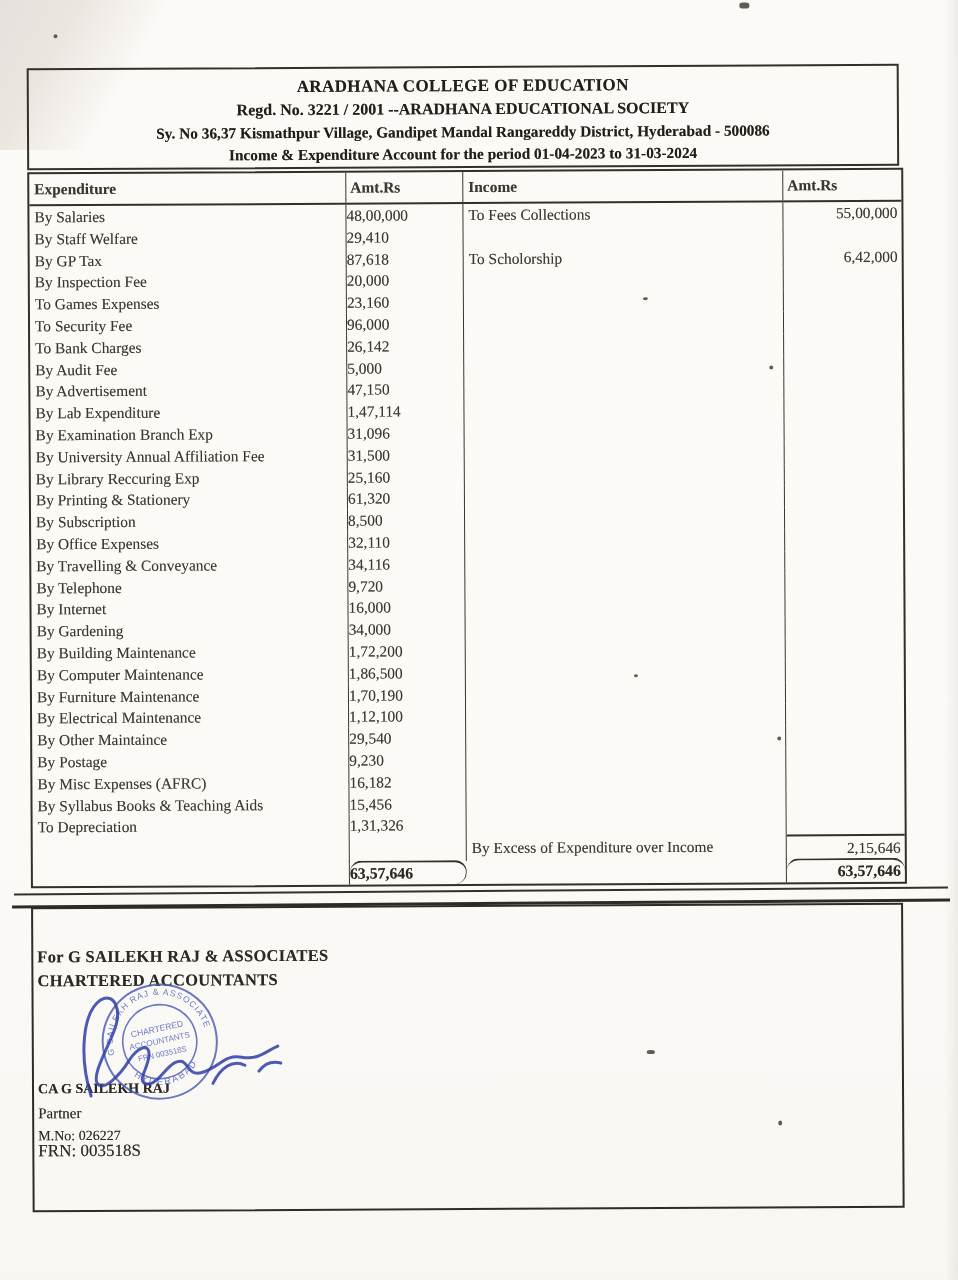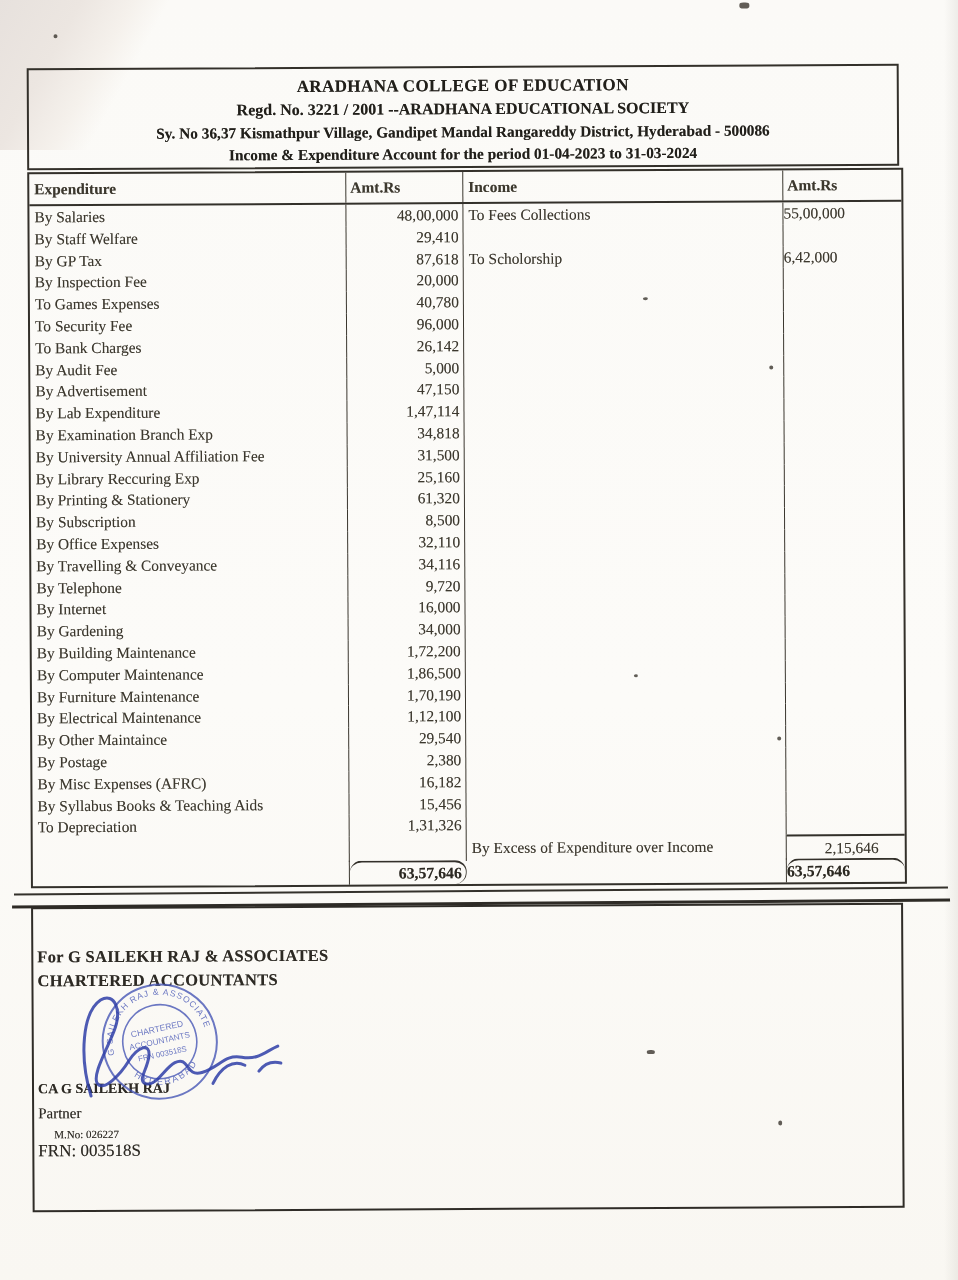--- a/index.html
+++ b/index.html
@@ -43,23 +43,23 @@
   }
   .thead,.trow,.xrow,.totrow{display:grid;grid-template-columns:317px 117px 320px 118px;}
   .thead{height:30px;border-bottom:2px solid #33302a;font-weight:bold;font-size:16px;color:#26231d;}
   .thead .cell{line-height:29px;}
   .trow{height:21.8px;}
   .cell{
     font-size:15.4px;color:#3c382e;line-height:21.8px;white-space:nowrap;
     box-sizing:border-box;text-shadow:0 0 .5px rgba(60,56,46,.45);
   }
   .c1{padding-left:5px;border-right:1.5px solid #3b372f;}
-  .c2{border-right:1.5px solid #3b372f;text-align:right;padding-right:4px;padding-left:24px;}
+  .c2{border-right:1.5px solid #3b372f;padding-right:4px;}
   .c3{padding-left:5px;border-right:1.5px solid #3b372f;}
-  .c4{text-align:left;padding-right:4px;}
+  .c4{text-align:right;padding-right:4px;}
   .xrow{height:24px;}
   .xrow .cell{line-height:23px;}
   .xrow .c4{border-top:2px solid #33302a;padding-left:38px;}
   .totrow{height:24px;font-weight:bold;}
   .totrow .cell{line-height:22px;font-size:15.8px;color:#2c2922;}
   .totrow .c2,.totrow .c4{border-top:2px solid #33302a;border-radius:12px;}
 
   
   .rule-a{position:absolute;left:12px;top:890px;width:934px;height:2px;background:#34312b;transform:rotate(-0.12deg);}
   .rule-b{position:absolute;left:10px;top:902px;width:938px;height:3px;background:#2e2b26;transform:rotate(-0.12deg);}
@@ -67,21 +67,21 @@
   
   .sign-box{
     position:absolute;left:29px;top:905px;width:872px;height:305px;
     border:2.5px solid #2f2c27;box-sizing:border-box;color:#2d2a24;
   }
   .sg{position:absolute;left:4px;white-space:nowrap;text-shadow:0 0 .6px rgba(45,42,36,.5);}
   .sg-for{top:38px;font-size:16.5px;font-weight:bold;letter-spacing:.3px;}
   .sg-firm{top:62px;font-size:16.5px;font-weight:bold;letter-spacing:.3px;}
   .sg-name{top:172px;font-size:14px;font-weight:bold;}
   .sg-partner{top:196px;font-size:15px;}
-  .sg-mno{top:219px;font-size:11px;margin-left:16px;}
+  .sg-mno{top:219px;font-size:14px;}
   .sg-frn{top:232px;font-size:17px;}
 
   .stamp{position:absolute;left:72px;top:976px;width:170px;height:132px;opacity:.78;}
   .sign-scrawl{position:absolute;left:58px;top:982px;width:270px;height:125px;opacity:.85;}
 
   
   .speck{position:absolute;background:#45413a;border-radius:50%;opacity:.85;}
   .sp1{left:742px;top:4px;width:10px;height:6px;border-radius:40%;}
   .sp2{left:56px;top:32px;width:4px;height:4px;}
   .sp3{left:644px;top:298px;width:5px;height:3px;}
@@ -135,21 +135,21 @@
             <div class="cell c4">6,42,000</div>
           </div>
           <div class="trow">
             <div class="cell c1">By Inspection Fee</div>
             <div class="cell c2">20,000</div>
             <div class="cell c3"></div>
             <div class="cell c4"></div>
           </div>
           <div class="trow">
             <div class="cell c1">To Games Expenses</div>
-            <div class="cell c2">40,780</div>
+            <div class="cell c2">23,160</div>
             <div class="cell c3"></div>
             <div class="cell c4"></div>
           </div>
           <div class="trow">
             <div class="cell c1">To Security Fee</div>
             <div class="cell c2">96,000</div>
             <div class="cell c3"></div>
             <div class="cell c4"></div>
           </div>
           <div class="trow">
@@ -171,21 +171,21 @@
             <div class="cell c4"></div>
           </div>
           <div class="trow">
             <div class="cell c1">By Lab Expenditure</div>
             <div class="cell c2">1,47,114</div>
             <div class="cell c3"></div>
             <div class="cell c4"></div>
           </div>
           <div class="trow">
             <div class="cell c1">By Examination Branch Exp</div>
-            <div class="cell c2">34,818</div>
+            <div class="cell c2">31,096</div>
             <div class="cell c3"></div>
             <div class="cell c4"></div>
           </div>
           <div class="trow">
             <div class="cell c1">By University Annual Affiliation Fee</div>
             <div class="cell c2">31,500</div>
             <div class="cell c3"></div>
             <div class="cell c4"></div>
           </div>
           <div class="trow">
@@ -261,21 +261,21 @@
             <div class="cell c4"></div>
           </div>
           <div class="trow">
             <div class="cell c1">By Other Maintaince</div>
             <div class="cell c2">29,540</div>
             <div class="cell c3"></div>
             <div class="cell c4"></div>
           </div>
           <div class="trow">
             <div class="cell c1">By Postage</div>
-            <div class="cell c2">2,380</div>
+            <div class="cell c2">9,230</div>
             <div class="cell c3"></div>
             <div class="cell c4"></div>
           </div>
           <div class="trow">
             <div class="cell c1">By Misc Expenses (AFRC)</div>
             <div class="cell c2">16,182</div>
             <div class="cell c3"></div>
             <div class="cell c4"></div>
           </div>
           <div class="trow">

